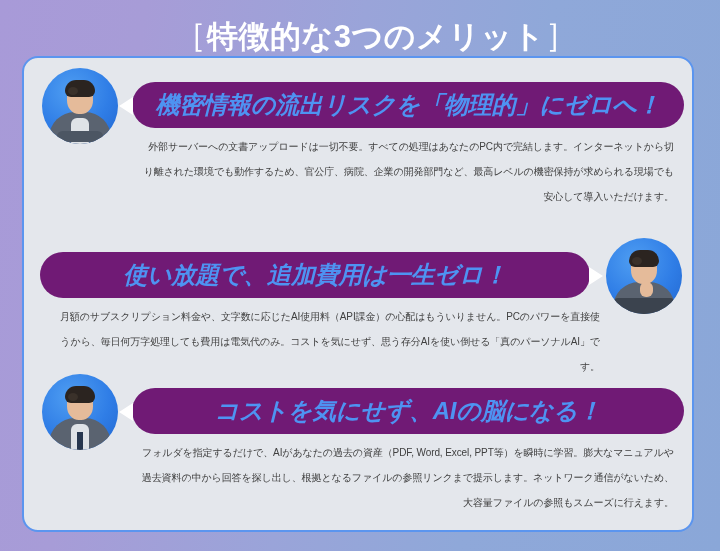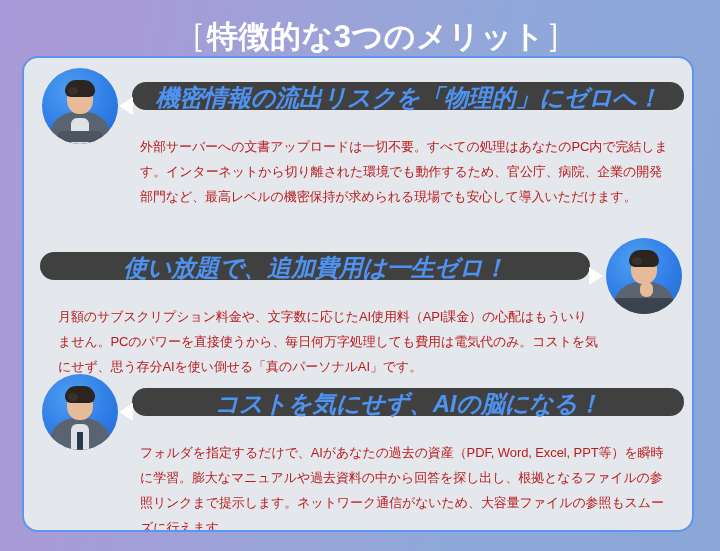--- a/index.html
+++ b/index.html
@@ -158,24 +158,25 @@
     width: 13px;
     height: 15px;
     margin-left: -4px;
     border-radius: 6px;
     background: #e5bb9a;
   }
 
   
   .bubble {
     position: absolute;
-    height: 28px;
-    background: #404040;
+    height: 46px;
+    background: #701a75;
     border-radius: 23px;
     display: flex;
+    align-items: center;
     top: 18px;
   }
   .bubble-left  { left: 108px; right: 12px; justify-content: center; }
   .bubble-right { left: 16px;  right: 106px; justify-content: center; }
 
   .bubble-left:before {
     content: "";
     position: absolute;
     left: -13px;
     top: 15px;
@@ -202,24 +203,25 @@
     font-size: 24px;
     font-weight: bold;
     font-style: italic;
     white-space: nowrap;
     letter-spacing: -0.2px;
   }
 
   
   .body-text {
     position: absolute;
-    color: #b91c1c;
-    font-size: 13px;
+    color: #404040;
+    font-size: 10px;
     line-height: 25px;
     letter-spacing: -0.1px;
+    text-align: right;
   }
   .body-indent-left  { left: 116px; right: 22px; top: 70px; }
   .body-indent-right { left: 22px;  right: 96px; top: 70px; margin-left: 12px; }
 </style>
 </head>
 <body>
 
 <div class="page-title">
   <span class="title-bracket">［</span><span>特徴的な3つのメリット</span><span class="title-bracket">］</span>
 </div>

